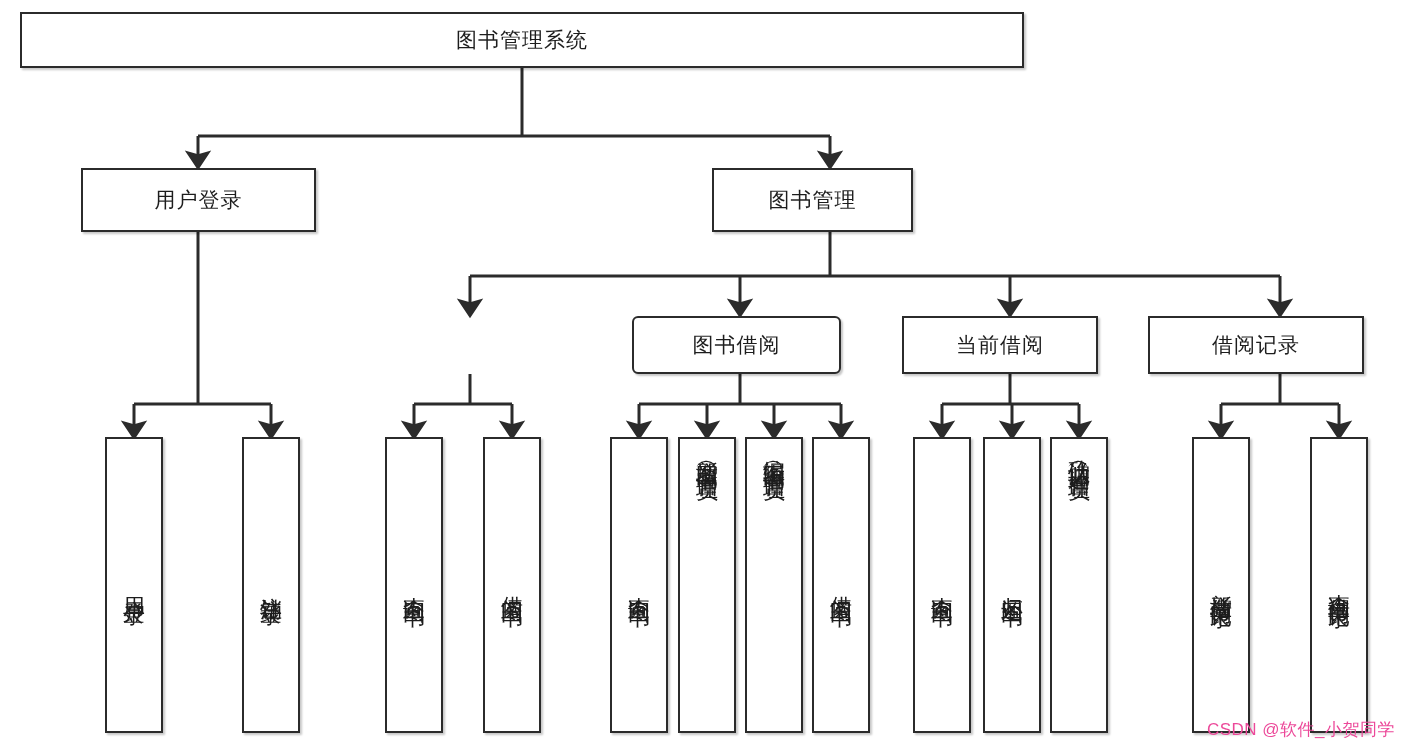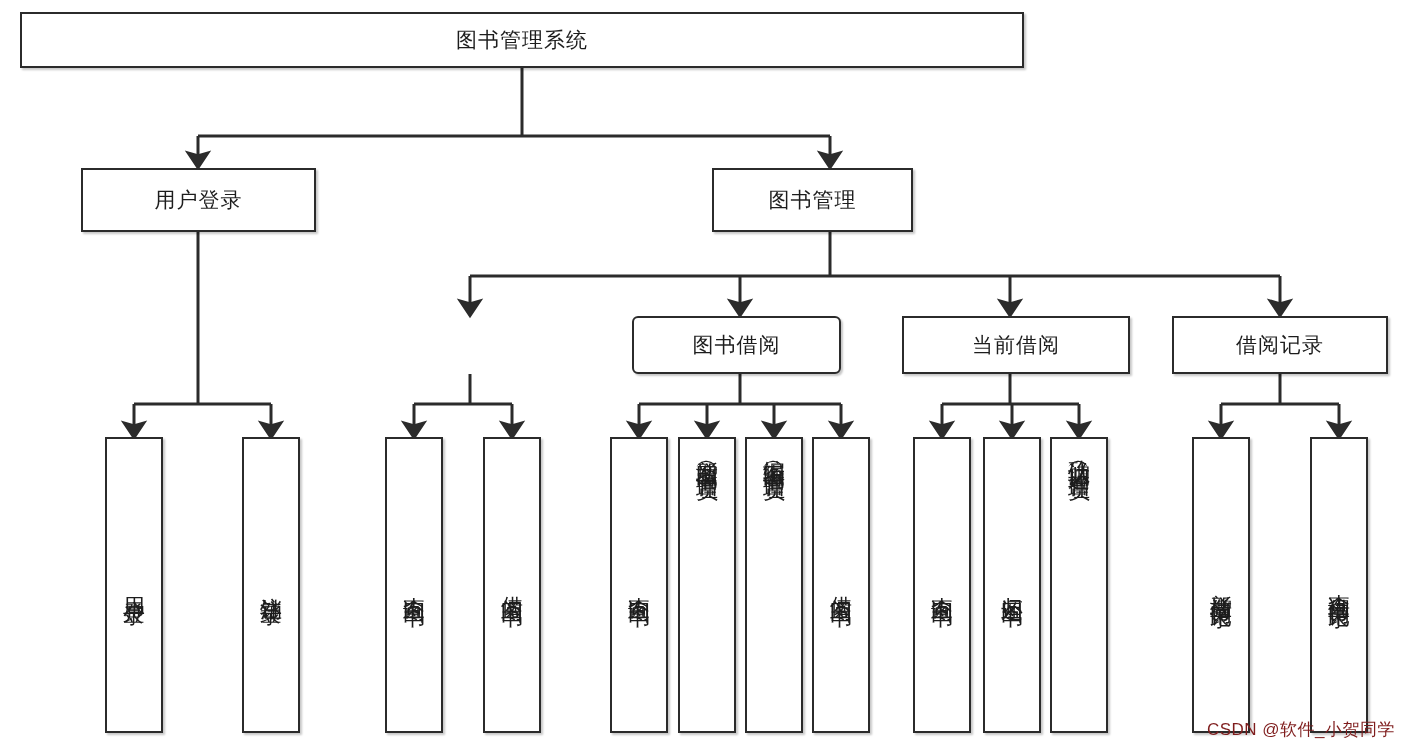--- a/index.html
+++ b/index.html
@@ -63,21 +63,21 @@
     top: 0;
     width: 1405px;
     height: 747px;
     pointer-events: none;
   }
   #watermark {
     position: absolute;
     right: 10px;
     bottom: 6px;
     font-size: 17px;
-    color: #7f1d1d;
+    color: #ec4899;
     letter-spacing: 0.5px;
     white-space: nowrap;
   }
 </style>
 </head>
 <body>
 
 <div id="canvas">
 
   <svg id="edges" viewBox="0 0 1405 747" xmlns="http://www.w3.org/2000/svg">
@@ -137,24 +137,24 @@
   <div class="node horiz" style="left:81px; top:168px; width:235px; height:64px;">
     <span class="label">用户登录</span>
   </div>
   <div class="node horiz" style="left:712px; top:168px; width:201px; height:64px;">
     <span class="label">图书管理</span>
   </div>
 
   <div class="node horiz" style="left:632px; top:316px; width:209px; height:58px;border-radius:6px;">
     <span class="label">图书借阅</span>
   </div>
-  <div class="node horiz" style="left:902px; top:316px; width:228px; height:58px;text-decoration:underline;">
+  <div class="node horiz" style="left:902px; top:316px; width:196px; height:58px;text-decoration:underline;">
     <span class="label">当前借阅</span>
   </div>
-  <div class="node horiz" style="left:1172px; top:316px; width:216px; height:58px;">
+  <div class="node horiz" style="left:1148px; top:316px; width:216px; height:58px;">
     <span class="label">借阅记录</span>
   </div>
 
   <div class="node vert" style="left:105px; top:437px; width:58px; height:296px;">
     <span class="label">用户登录</span>
   </div>
   <div class="node vert" style="left:242px; top:437px; width:58px; height:296px;">
     <span class="label">注销登录</span>
   </div>
 

